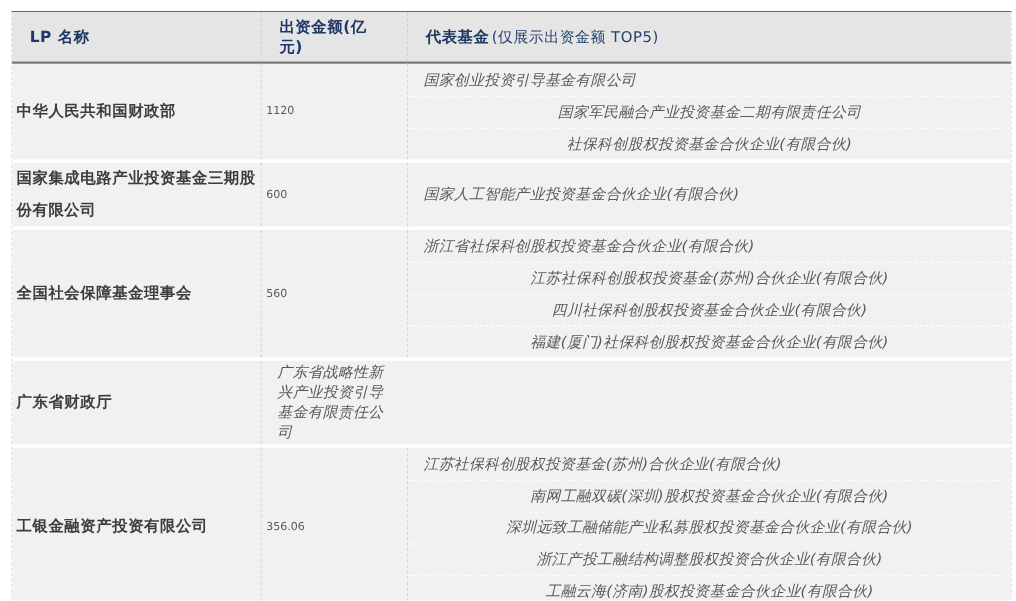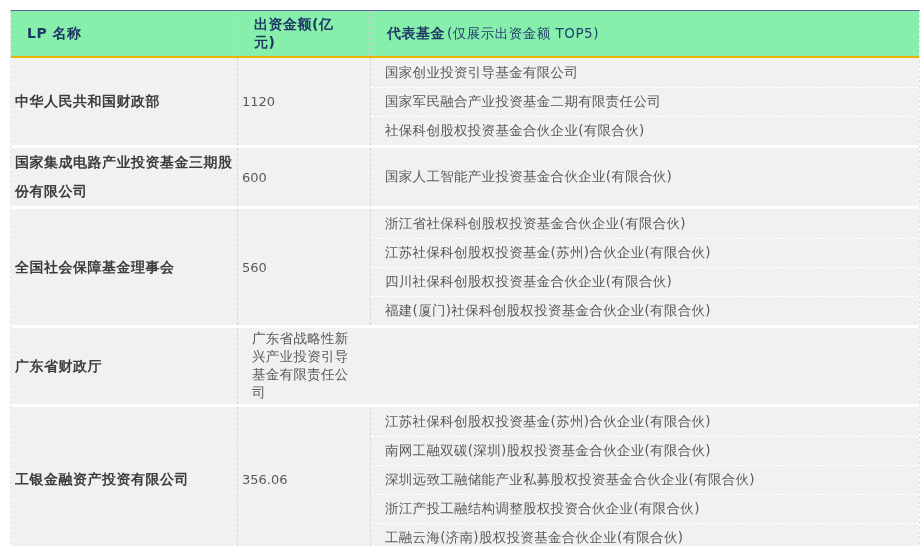--- a/index.html
+++ b/index.html
@@ -15,22 +15,22 @@
   }
   .lp-table {
     width: 100%;
     border-top: 1px solid #55659a;
     border-left: 1px dashed #e3e3e3;
     border-right: 1px dashed #e3e3e3;
   }
   .header-row {
     display: grid;
     grid-template-columns: 227px 133px 1fr;
-    background: #86efac;
-    border-bottom: 2px solid #eab308;
+    background: #e5e5e5;
+    border-bottom: 2px solid #737373;
     height: 47px;
   }
   .header-cell {
     display: flex;
     align-items: center;
     padding: 0 16px;
     font-size: 14px;
     font-weight: bold;
     color: #1f3864;
     letter-spacing: 0.5px;
@@ -55,38 +55,39 @@
     font-size: 14px;
     color: #595959;
   }
   .cell.sep { border-right: 1px dashed #d6d4d4; }
   .lp-cell {
     font-weight: bold;
     color: #3d3d3d;
     line-height: 29px;
     letter-spacing: 0.5px;
   }
-  .amount-cell { font-size: 13px; color: #595959; }
+  .amount-cell { font-size: 10px; color: #595959; }
   .funds-cell {
     display: flex;
     flex-direction: column;
     align-items: stretch;
     padding: 0;
   }
   .fund-row {
     flex: 1;
     min-height: 29px;
     display: flex;
     align-items: center;
     padding: 2px 14px;
     font-size: 13.5px;
     color: #595959;
     letter-spacing: 0.3px;
-  }
-  .fund-row + .fund-row { border-top: 1px dashed #ffffff; }
+    font-style: italic;
+  }
+  .fund-row + .fund-row { border-top: 1px dashed #ffffff; justify-content: center; }
   .lp-table { border-bottom: 2px solid #2d4374; }
   .footer {
     width: 910px;
     margin: 8px 4px 0 10px;
     text-align: right;
     padding-right: 14px;
   }
   .source-caption {
     font-size: 10px;
     font-style: italic;

